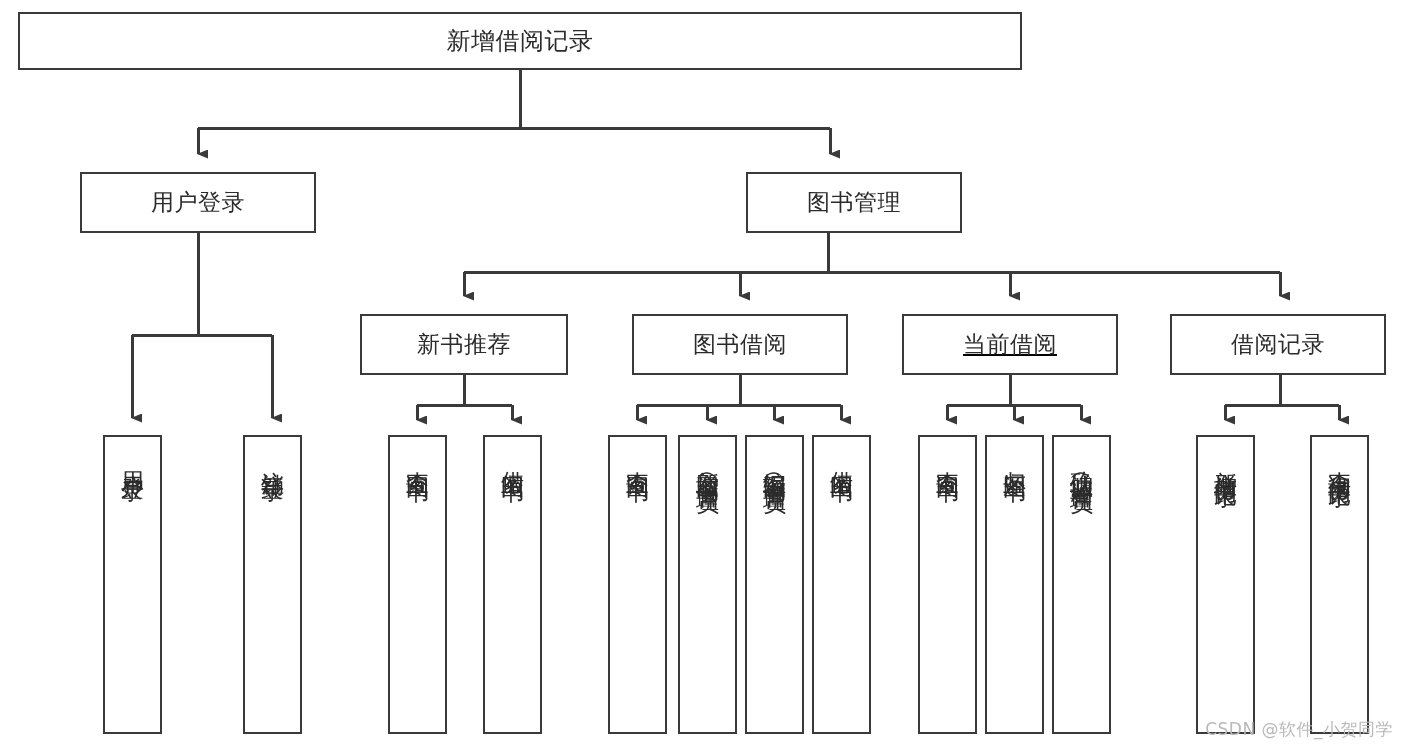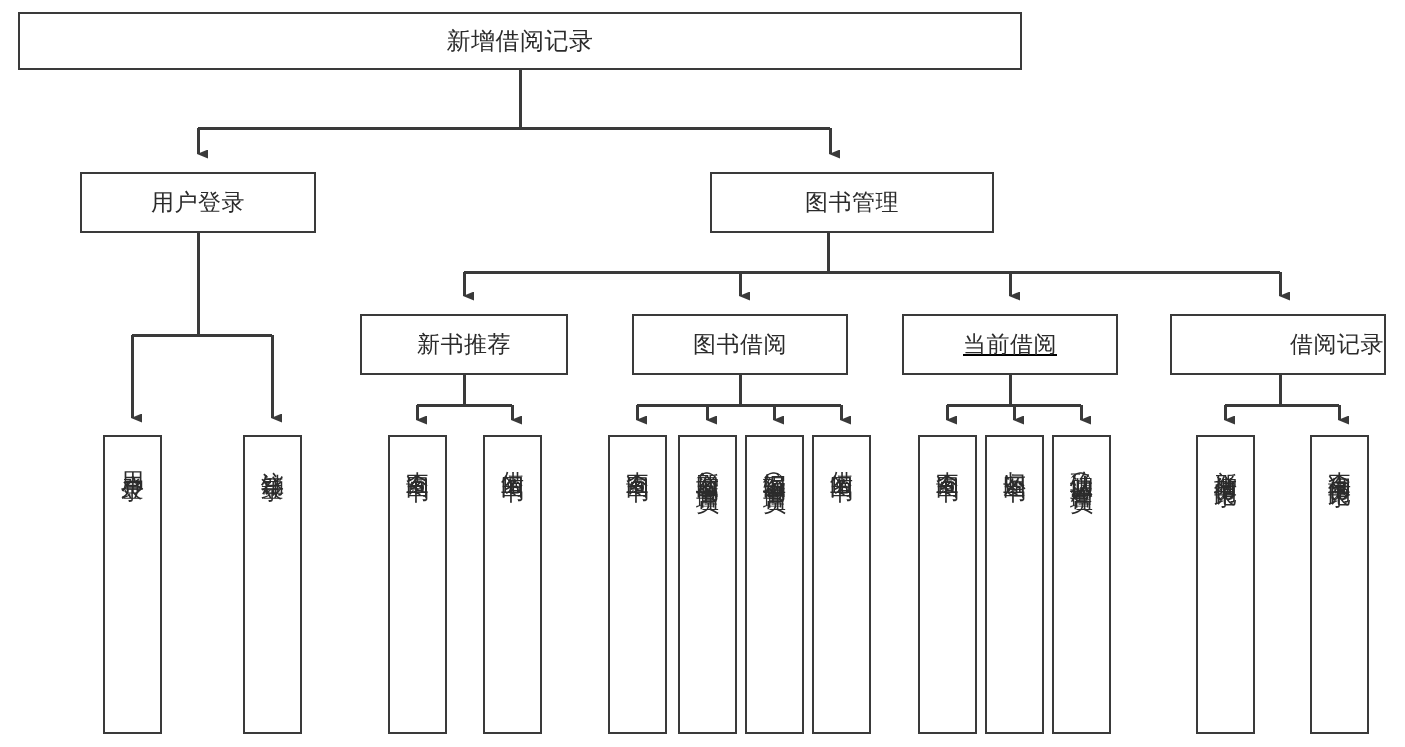--- a/index.html
+++ b/index.html
@@ -130,37 +130,37 @@
   </svg>
 
   <div class="node horiz root" style="left:18px; top:12px; width:1004px; height:58px;">
     <span class="node-label">新增借阅记录</span>
   </div>
 
   <div class="node horiz" style="left:80px; top:172px; width:236px; height:61px;">
     <span class="node-label">用户登录</span>
   </div>
 
-  <div class="node horiz" style="left:710px; top:172px; width:284px; height:61px;justify-content:center;">
+  <div class="node horiz" style="left:746px; top:172px; width:216px; height:61px;justify-content:center;">
     <span class="node-label">图书管理</span>
   </div>
 
   <div class="node horiz" style="left:632px; top:314px; width:216px; height:61px;">
     <span class="node-label">图书借阅</span>
   </div>
 
   <div class="node horiz" style="left:360px; top:314px; width:208px; height:61px;">
     <span class="node-label">新书推荐</span>
   </div>
 
   <div class="node horiz" style="left:902px; top:314px; width:216px; height:61px;text-decoration:underline;">
     <span class="node-label">当前借阅</span>
   </div>
 
-  <div class="node horiz" style="left:1170px; top:314px; width:216px; height:61px;justify-content:flex-end;">
+  <div class="node horiz" style="left:1170px; top:314px; width:216px; height:61px;">
     <span class="node-label">借阅记录</span>
   </div>
 
   <div class="node vert" style="left:103px; top:435px; width:59px; height:299px;">
     <span class="node-label">用户登录</span>
   </div>
 
   <div class="node vert" style="left:243px; top:435px; width:59px; height:299px;">
     <span class="node-label">注销登录</span>
   </div>
@@ -202,14 +202,15 @@
   </div>
 
   <div class="node vert" style="left:1196px; top:435px; width:59px; height:299px;">
     <span class="node-label">新增借阅记录</span>
   </div>
 
   <div class="node vert" style="left:1310px; top:435px; width:59px; height:299px;">
     <span class="node-label">查询借阅记录</span>
   </div>
 
+  <div id="watermark">CSDN @软件_小贺同学</div>
 
 </div>
 
 </body></html>

